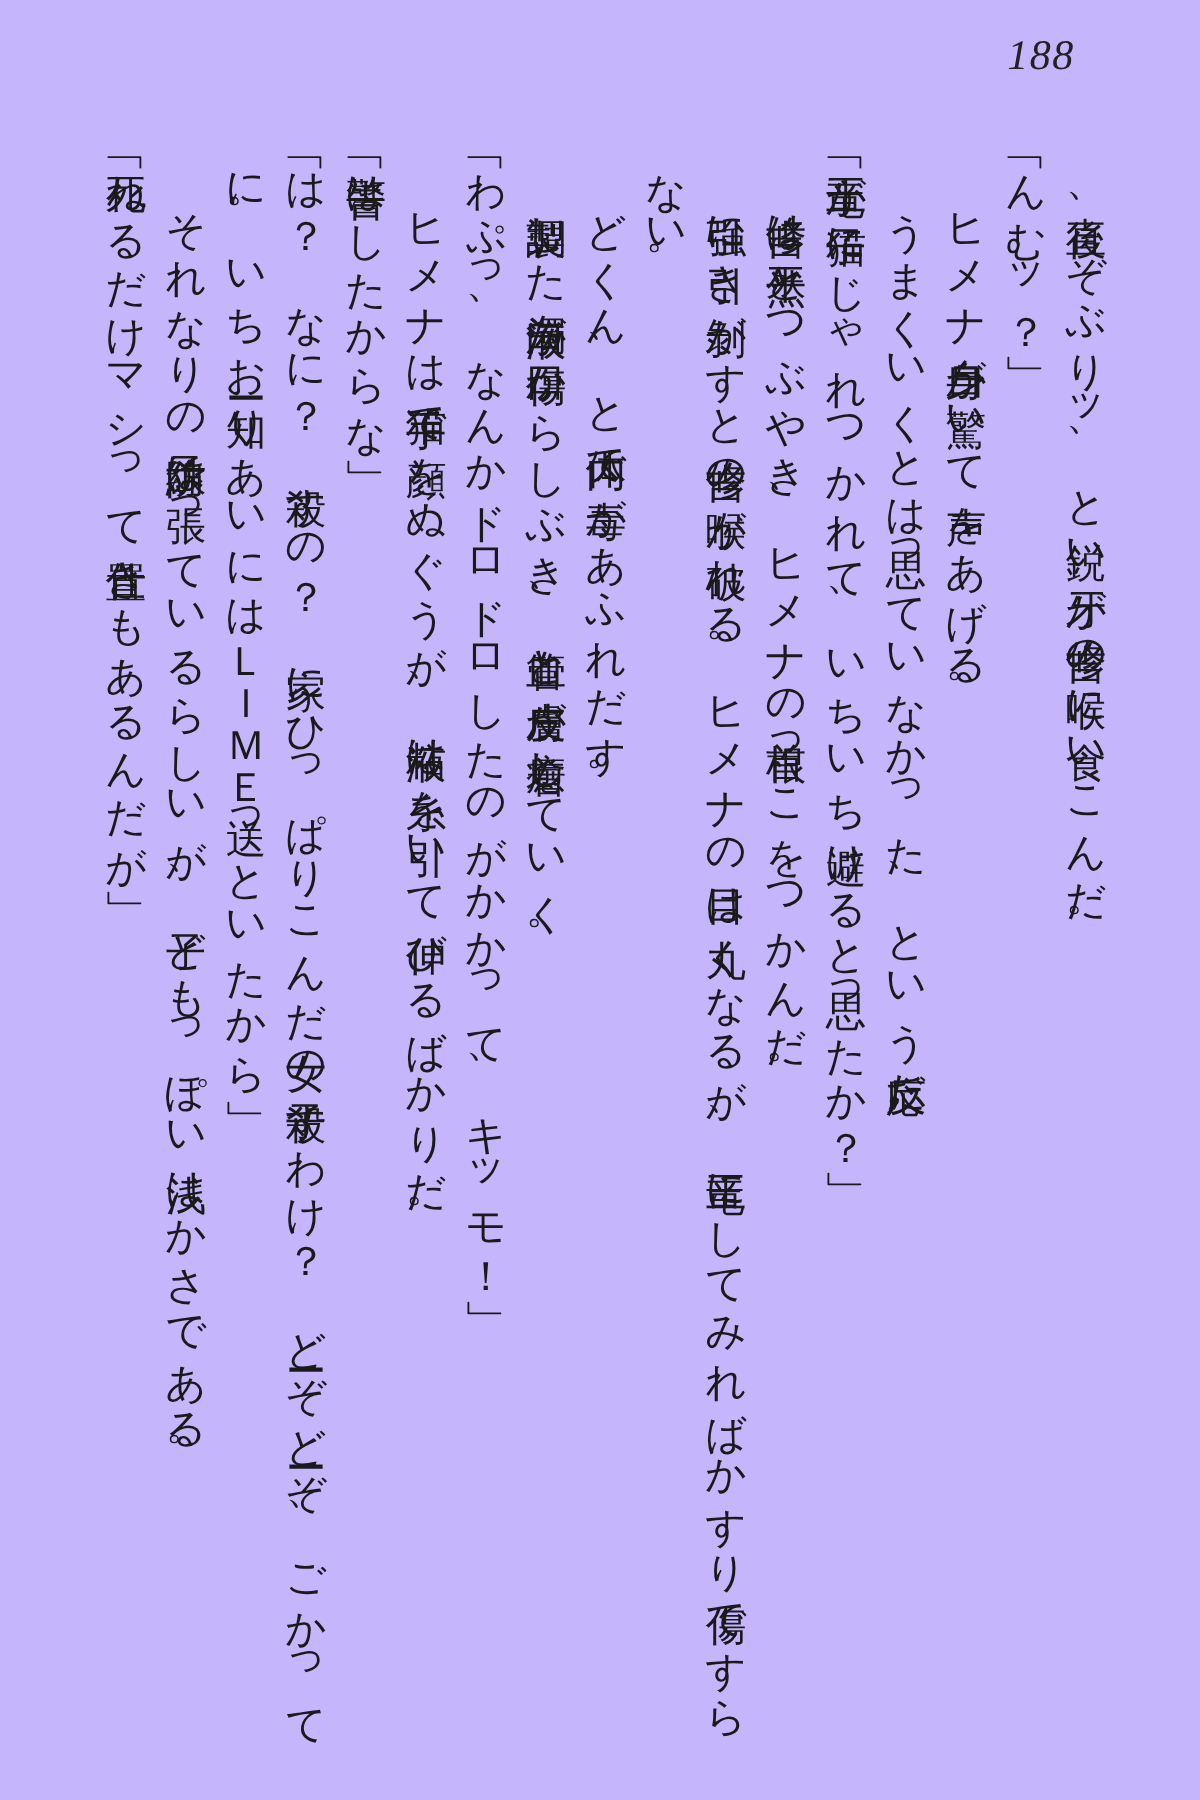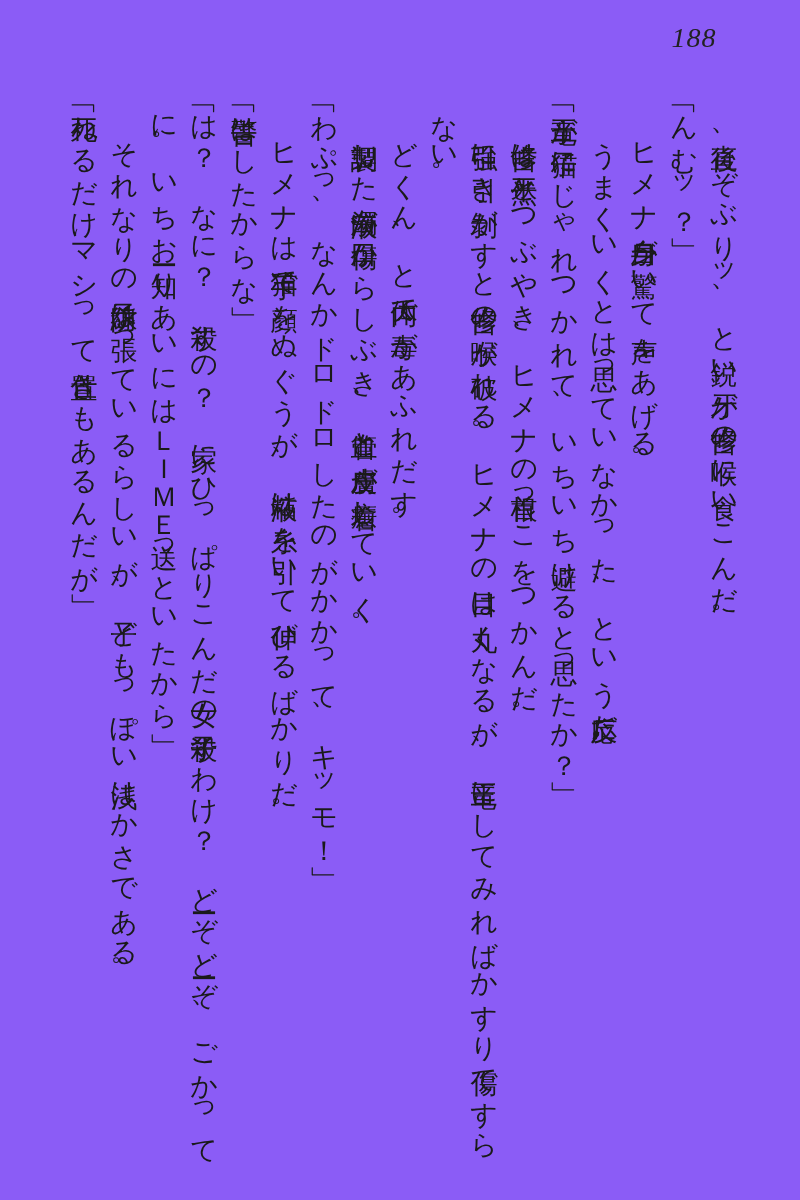--- a/index.html
+++ b/index.html
@@ -10,21 +10,21 @@
     width: 800px;
     height: 1200px;
     position: relative;
     background: #fbfbfa;
     font-family: "Liberation Serif", "DejaVu Serif", serif;
     overflow: hidden;
   }
   .page {
     position: absolute;
     inset: 0;
-    background: #8b5cf6;
+    background: #c4b5fd;
   }
   .page-number {
     position: absolute;
     top: 22px;
     left: 664px;
     width: 60px;
     text-align: center;
     font-style: italic;
     font-size: 28px;
     letter-spacing: 1px;

